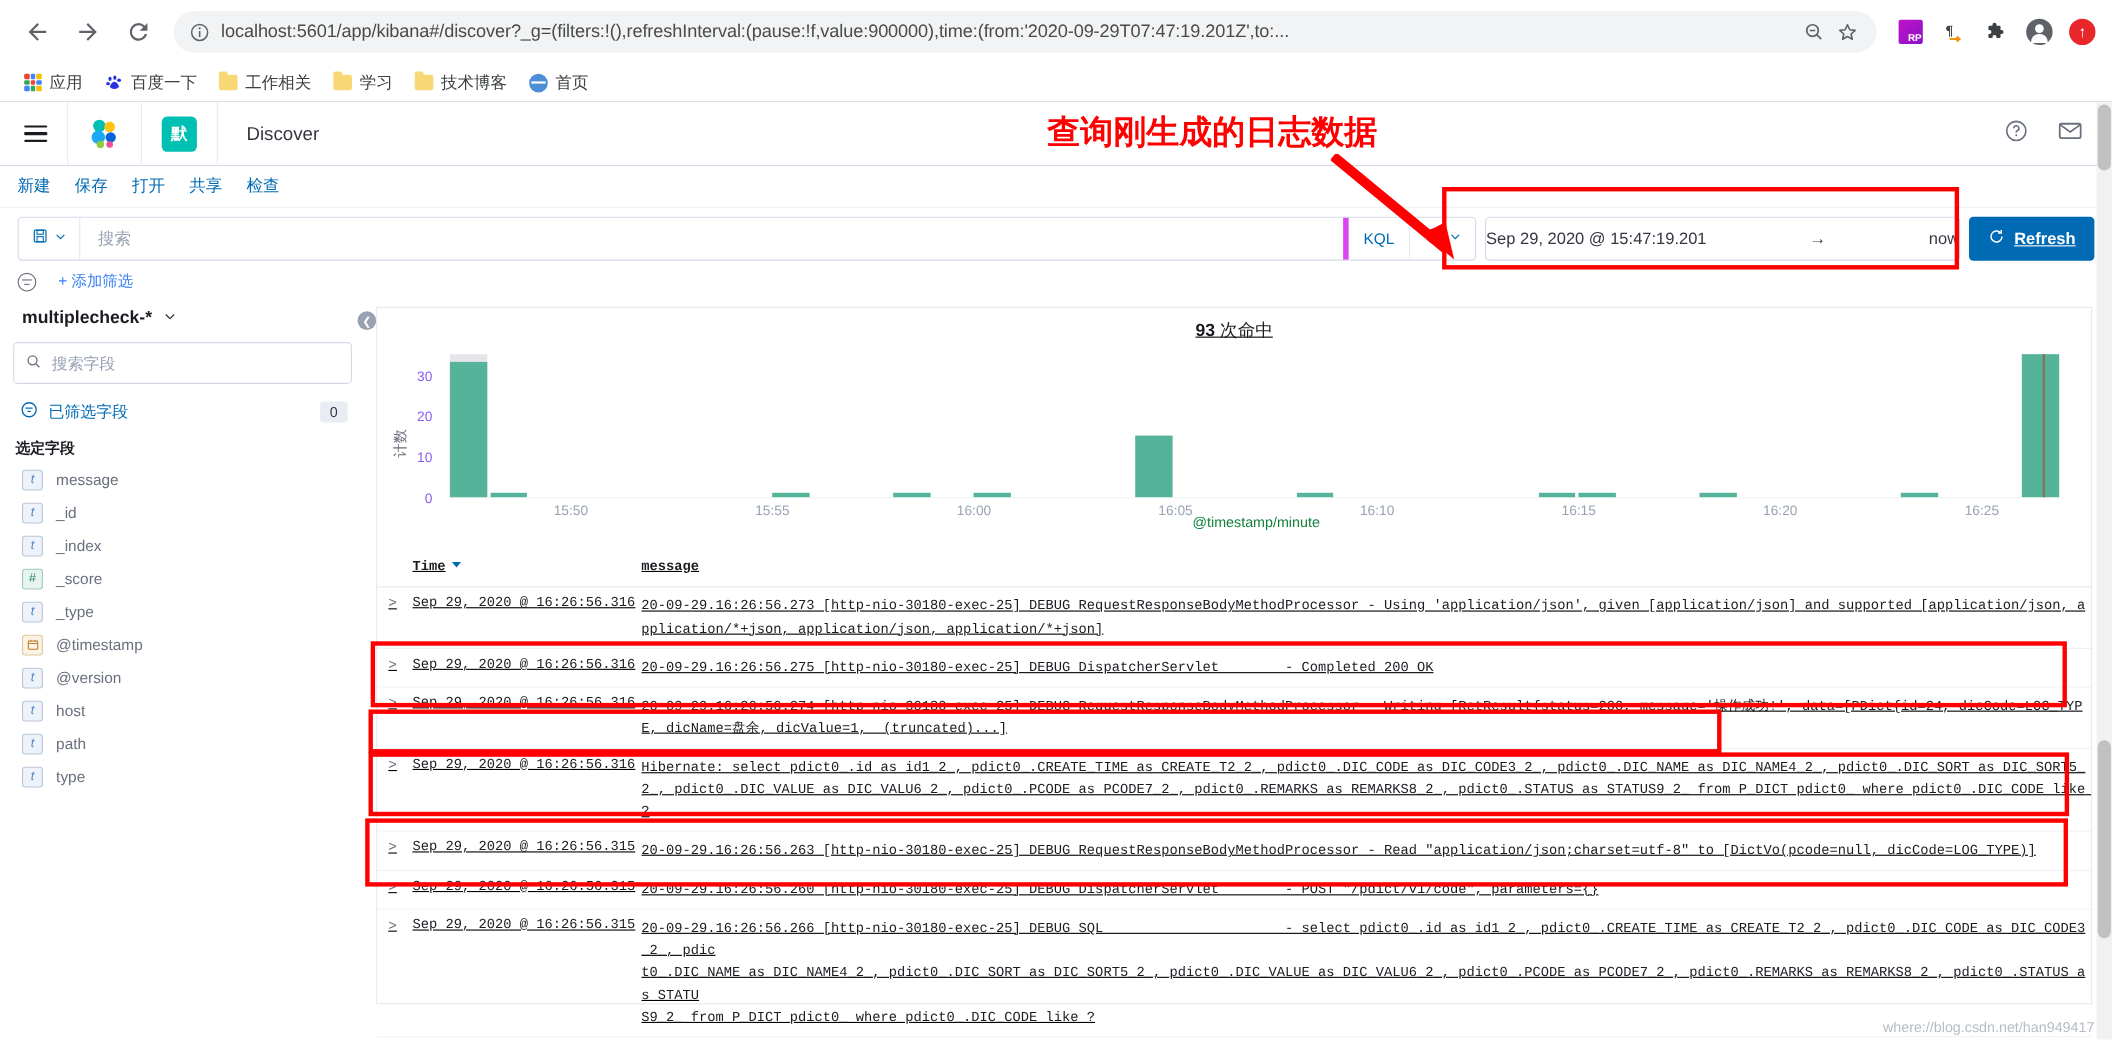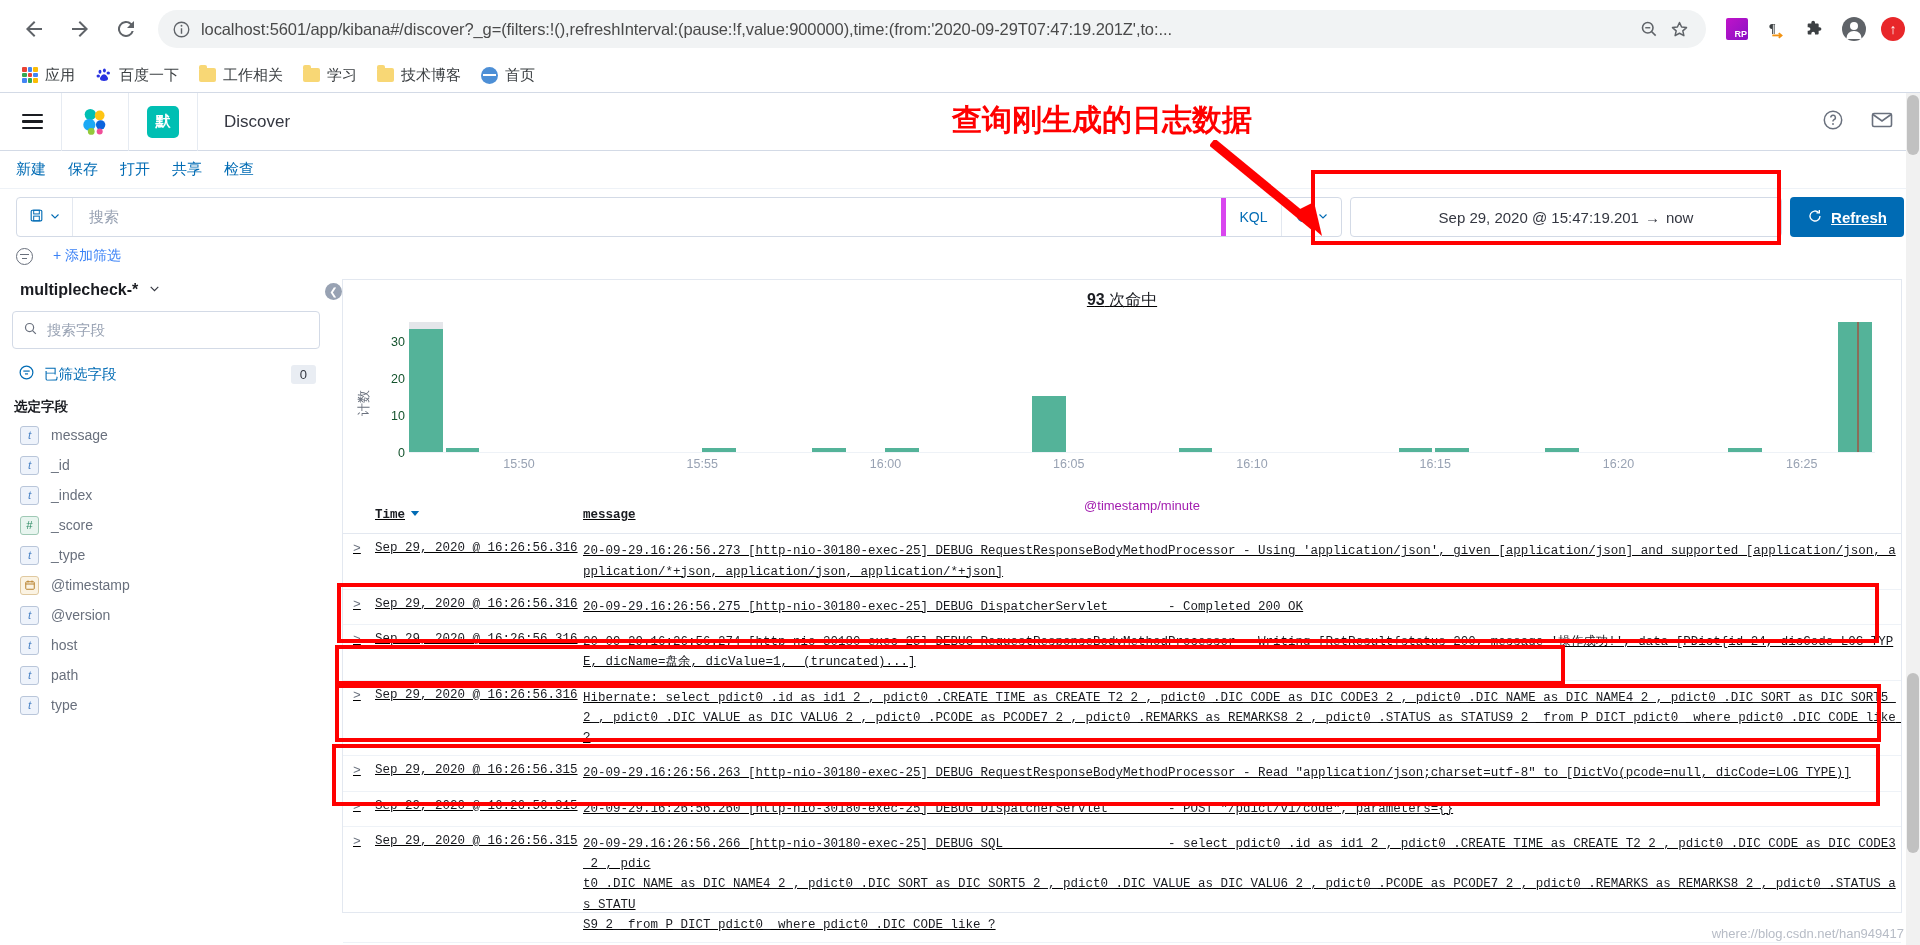--- a/index.html
+++ b/index.html
@@ -134,21 +134,21 @@
   .q-kql {
     width: 60px; display: flex; align-items: center; justify-content: center;
     color: #006bb4; font-size: 14px; border-left: 5px solid #d946ef;
   }
   .q-clock {
     width: 60px; display: flex; align-items: center; justify-content: center; gap: 5px;
     color: #006bb4; border-left: 1px solid #e3e8f0;
   }
   .time-box {
     width: 432px; height: 40px; border: 1px solid #d3dae6; border-radius: 4px;
-    display: flex; align-items: center; justify-content: center; gap: 6px;
+    display: flex; align-items: center; justify-content: space-between; gap: 6px;
     font-size: 15px; color: #343741; background: #fff;
   }
   .refresh-btn {
     width: 114px; height: 40px; background: #006bb4; color: #fff; border-radius: 4px;
     display: flex; align-items: center; justify-content: center; gap: 8px;
     font-size: 15px; font-weight: 600;
   }
   .refresh-btn span { text-decoration: underline; }
 
   .filter-row {
@@ -217,33 +217,33 @@
     font-size: 14px; color: #343741; background:#fff;
   }
 
   
   .chart-wrap { position: relative; height: 160px; margin: 12px 26px 0 0; }
   .y-axis-label {
     position: absolute; left: 8px; top: 50%; transform: translateY(-50%) rotate(-90deg);
     font-size: 13px; color: #69707d; white-space: nowrap;
   }
   .y-ticks { position: absolute; left: 24px; top: 0; width: 38px; height: 130px; }
-  .y-tick { position: absolute; right: 0; font-size: 12.5px; color: #14532d; transform: translateY(-50%); }
+  .y-tick { position: absolute; right: 12px; font-size: 12.5px; color: #8b5cf6; transform: translateY(-50%); }
   .plot {
     position: absolute; left: 66px; right: 0; top: 0; height: 130px;
     border-bottom: 1px solid #eef2f7;
   }
   .bar { position: absolute; bottom: 0; background: #54b399; }
   .bar.ghost { background: #e4e6ea; }
   .now-line { position: absolute; bottom: 0; width: 2px; background: #8a6d5a; }
   .x-ticks { position: absolute; left: 66px; right: 0; top: 134px; height: 20px; }
   .x-tick { position: absolute; font-size: 12.5px; color: #98a2b3; transform: translateX(-50%); text-align: center; }
   .x-axis-label {
-    position: absolute; left: 66px; right: 0; top: 175px;
-    text-align: center; font-size: 13px; color: #a21caf;
+    position: absolute; left: 66px; right: 0; top: 144px;
+    text-align: center; font-size: 13px; color: #15803d;
   }
 
   
   .doc-table { margin-top: 22px; }
   .dt-head {
     display: flex; font-size: 14px; font-weight: bold; color: #1a1c21;
     border-bottom: 1px solid #e3e8f0; padding: 0 0 8px 0;
   }
   .dt-head .c-expand { width: 32px; flex: 0 0 32px; }
   .dt-head .c-time { width: 208px; flex: 0 0 208px; display:flex; align-items:center; gap:5px;}

